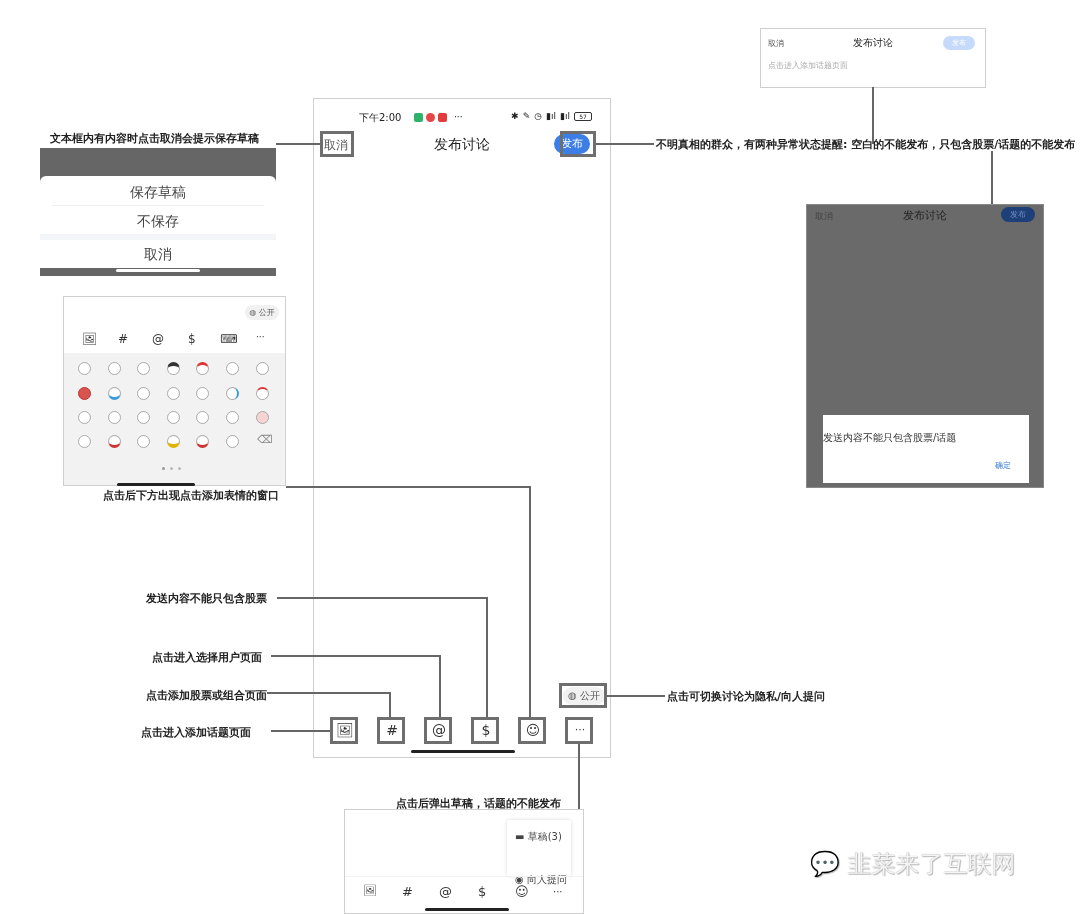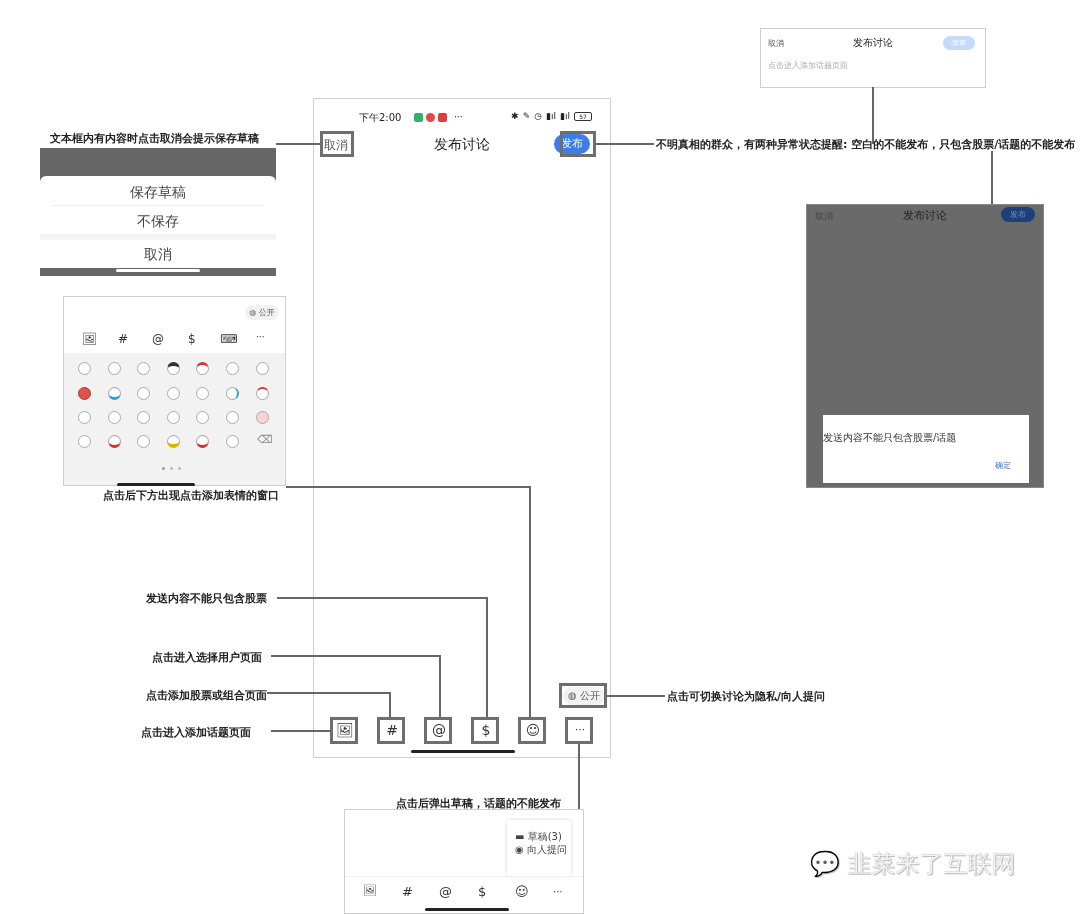--- a/index.html
+++ b/index.html
@@ -217,21 +217,21 @@
 </div>
 
 <div class="line" style="left:607px;top:695px;width:58px;height:2px"></div>
 <div class="note" style="left:667px;top:689px">点击可切换讨论为隐私/向人提问</div>
 
 <div class="line" style="left:578px;top:744px;width:2px;height:66px"></div>
 <div class="note" style="left:396px;top:796px">点击后弹出草稿，话题的不能发布</div>
 <div class="abs more">
   <div class="popup">
     <div class="pop-item" style="top:10px"><span>▬ </span><span>草稿(3)</span></div>
-    <div class="pop-item" style="top:23px"><span>◉ </span><span>向人提问</span></div>
+    <div class="pop-item" style="top:53px"><span>◉ </span><span>向人提问</span></div>
   </div>
   <div style="position:absolute;left:0;right:0;top:66px;height:1px;background:#f2f2f2"></div>
   <span style="position:absolute;left:18px;top:74px;font-size:11px">🖼</span>
   <span style="position:absolute;left:57px;top:74px;font-size:13px">#</span>
   <span style="position:absolute;left:94px;top:74px;font-size:13px">@</span>
   <span style="position:absolute;left:133px;top:74px;font-size:13px">$</span>
   <span style="position:absolute;left:170px;top:74px;font-size:13px">☺</span>
   <span style="position:absolute;left:208px;top:76px;font-size:10px">···</span>
   <div class="home-bar" style="left:80px;top:98px;width:84px"></div>
 </div>

